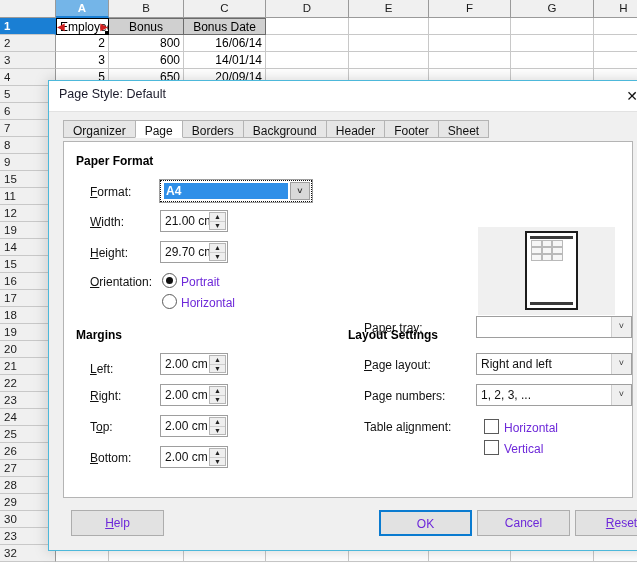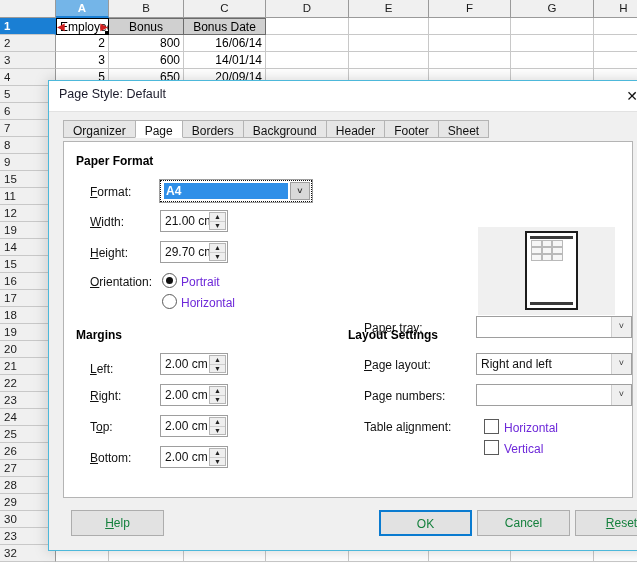--- a/index.html
+++ b/index.html
@@ -375,21 +375,21 @@
   }
 
   
   .btn {
     position: absolute;
     height: 26px;
     background: #e2e2e2;
     border: 1px solid #adadad;
     box-sizing: border-box;
     font-size: 12px;
-    color: #15803d;
+    color: #6d28d9;
     text-align: center;
     line-height: 24px;
     cursor: default;
   }
   .btn.default {
     border: 2px solid #0a7bd0;
   }
   .btn u { text-decoration: underline; }
 </style>
 </head>
@@ -587,20 +587,21 @@
       <div class="section-title" style="left:284px; top:186px;">Layout Settings</div>
 
       <div class="fld-label" style="left:300px; top:216px;"><u>P</u>age layout:</div>
       <div class="combo" style="left:412px; top:211px; width:156px;">
         <div class="val">Right and left</div>
         <div class="arrow">˅</div>
       </div>
 
       <div class="fld-label" style="left:300px; top:247px;">Pa<u>g</u>e numbers:</div>
       <div class="combo" style="left:412px; top:242px; width:156px;">
+        <div class="val">1, 2, 3, ...</div>
         <div class="arrow">˅</div>
       </div>
 
       <div class="fld-label" style="left:300px; top:278px;">Table al<u>i</u>gnment:</div>
       <div class="check-row" style="left:420px; top:277px;">
         <span class="check-box"></span><span>Horizontal</span>
       </div>
       <div class="check-row" style="left:420px; top:298px;">
         <span class="check-box"></span><span>Vertical</span>
       </div>

